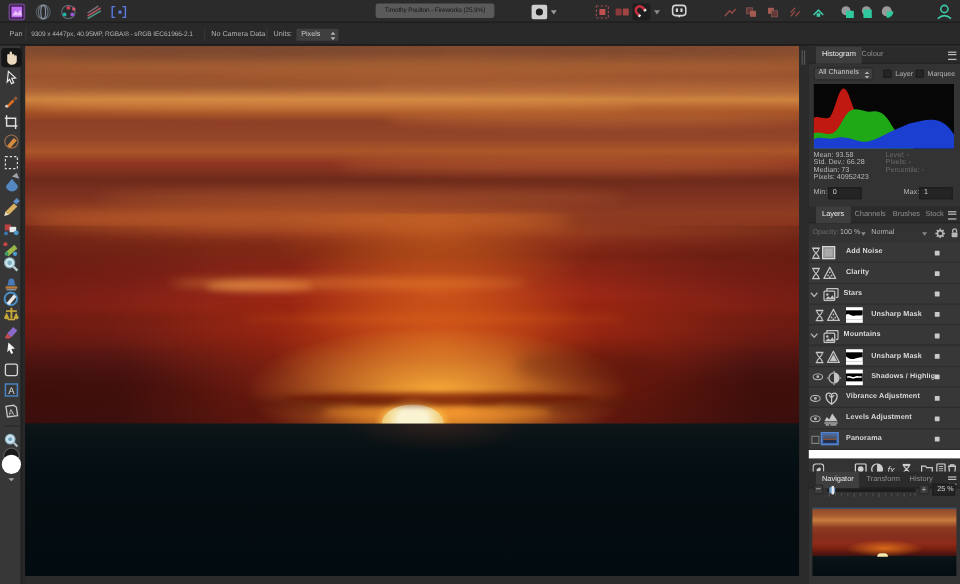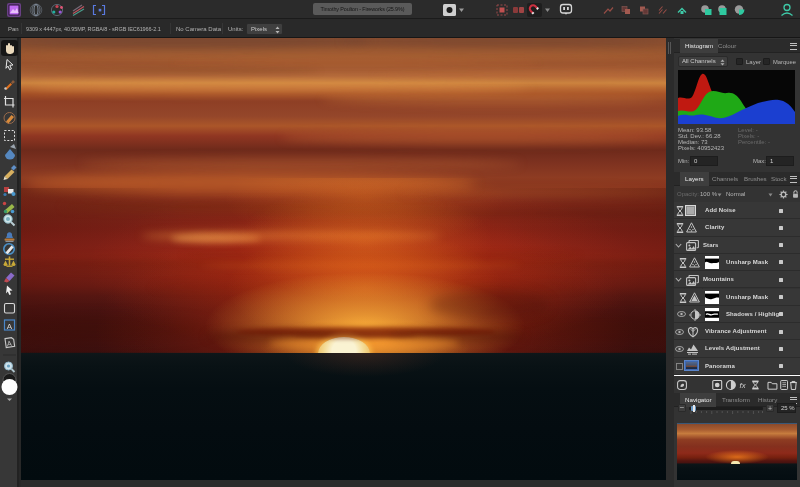--- a/index.html
+++ b/index.html
@@ -496,21 +496,21 @@
     <div class="lrow" style="top:319.7px; height:17.3px;">
       <svg style="position:absolute;left:2px;top:5.5px" width="7" height="7" viewBox="0 0 7 7">
           <rect x="0.5" y="0.5" width="6" height="6" fill="none" stroke="#8a8a8a" stroke-width="0.9"></rect>
         </svg>
       <div style="position:absolute;left:10px;top:2.5px;width:15px;height:11px;background:#3f68b0;border:1px solid #5a84c8;">
         <div style="position:absolute;left:1px;top:1px;right:1px;bottom:1px;background:linear-gradient(to bottom,#54688c 0%,#46536e 45%,#8a5030 62%,#22304a 70%,#1c2840 100%);"></div>
       </div>
       <div class="nm" style="left:31px;top:5px;">Panorama</div>
         <div class="dot" style="top:6.5px;right:17px;"></div>
     </div>
-    <div style="position:absolute; left:0; top:337px; width:126px; height:17px; background:#333333; border-top:1px solid #ffffff;">
+    <div style="position:absolute; left:0; top:337px; width:126px; height:17px; background:#333333; border-top:7px solid #ffffff;">
       <svg style="position:absolute;left:3px;top:3.5px" width="10" height="10" viewBox="0 0 12 12">
         <rect x="0.7" y="0.7" width="10.6" height="10.6" rx="3" fill="none" stroke="#c8c8c8" stroke-width="1.3"></rect>
         <path d="M4 8 q0 -3 2.5 -3.5 q2 -0.5 2 1.5 q0 2 -2.5 2.5 z" fill="#c8c8c8"></path>
       </svg>
       <svg style="position:absolute;left:38px;top:4px" width="55" height="10" viewBox="0 0 60 11">
         <rect x="0.6" y="0.6" width="9.8" height="9.8" rx="1" fill="none" stroke="#cfcfcf" stroke-width="1.2"></rect>
         <circle cx="5.5" cy="5.5" r="2.6" fill="#cfcfcf"></circle>
         <circle cx="20.5" cy="5.5" r="4.9" fill="none" stroke="#cfcfcf" stroke-width="1.2"></circle>
         <path d="M20.5 0.6 a4.9 4.9 0 0 1 0 9.8 z" fill="#cfcfcf"></path>
         <text x="30" y="8.6" font-size="8.5" font-style="italic" fill="#cfcfcf" font-family="Liberation Sans">fx</text>

